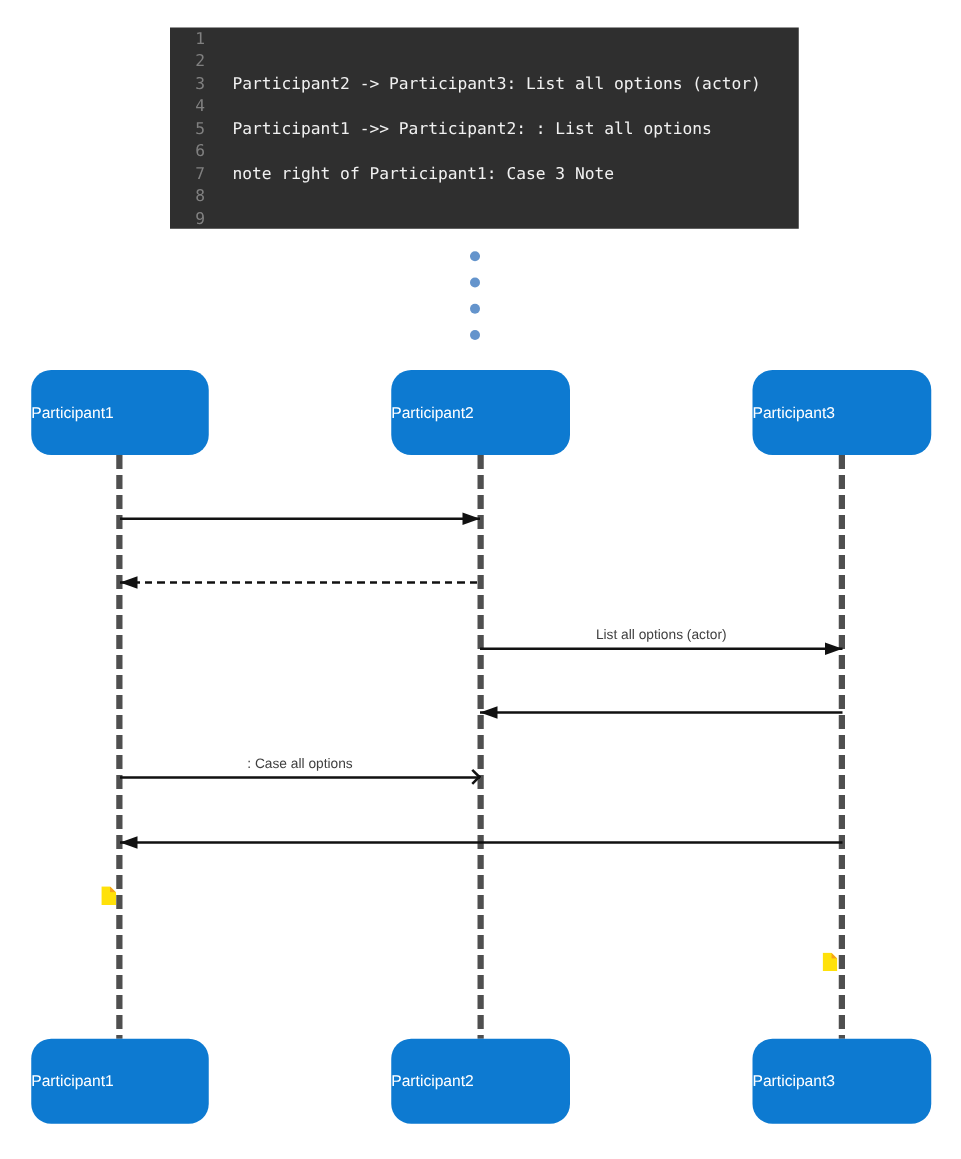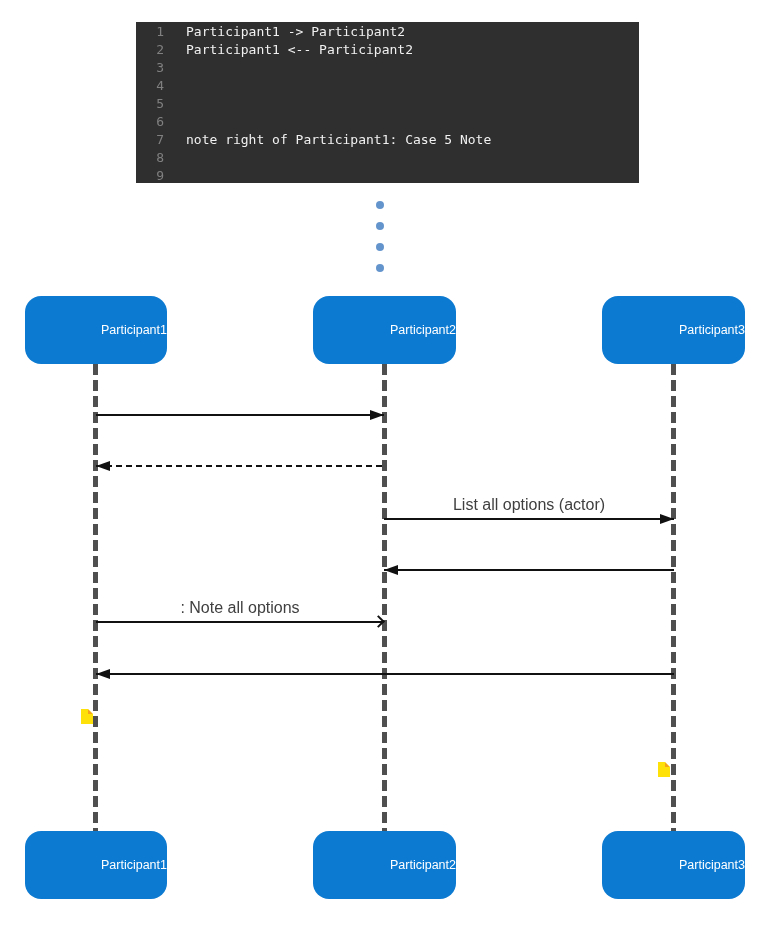--- a/index.html
+++ b/index.html
@@ -13,21 +13,21 @@
   .ed-line{display:flex;height:18px;white-space:pre;}
   .ed-num{width:22px;text-align:right;color:#808080;flex:0 0 auto;padding-left:6px;}
   .ed-code{color:#f1f1f1;padding-left:22px;}
 
   
   .dot{position:absolute;width:8px;height:8px;border-radius:50%;background:#6494cc;left:376px;}
   .dot.d0{top:201px}.dot.d1{top:222px}.dot.d2{top:243px}.dot.d3{top:264px}
 
   
   .pbox{position:absolute;width:142px;height:68px;background:#0d7ad1;border-radius:16px;
-        color:#ffffff;font-size:12.5px;display:flex;align-items:center;justify-content:flex-end;}
+        color:#ffffff;font-size:12.5px;display:flex;align-items:center;justify-content:flex-start;}
   .p1t{left:25px;top:296px}.p2t{left:313px;top:296px;width:143px}.p3t{left:602px;top:296px;width:143px}
   .p1b{left:25px;top:831px}.p2b{left:313px;top:831px;width:143px}.p3b{left:602px;top:831px;width:143px}
 
   
   .lifeline{position:absolute;top:364px;height:467px;width:5px;
             background:repeating-linear-gradient(180deg,#4f4f4f 0 11px,transparent 11px 16px);}
   .l1{left:93px}.l2{left:382px}.l3{left:671px}
 
   
   .arrow{position:absolute;height:2px;background:#111111;}
@@ -38,43 +38,43 @@
   .a4{left:384px;top:569px;width:290px}
   .a5{left:96px;top:621px;width:288px}
   .a6{left:96px;top:673px;width:578px}
   .head-r{position:absolute;right:0;top:-4px;width:0;height:0;
           border-top:5px solid transparent;border-bottom:5px solid transparent;border-left:14px solid #111111;}
   .head-l{position:absolute;left:0;top:-4px;width:0;height:0;
           border-top:5px solid transparent;border-bottom:5px solid transparent;border-right:14px solid #111111;}
   .head-open{position:absolute;right:1px;top:-4px;width:9px;height:9px;
              border-top:2px solid #111111;border-right:2px solid #111111;transform:rotate(45deg);box-sizing:border-box;}
   .msg-label{position:absolute;left:0;right:0;bottom:6px;text-align:center;
-             font-size:16px;color:#3f3f3f;white-space:nowrap;}
+             font-size:11px;color:#3f3f3f;white-space:nowrap;}
 
   
   .note{position:absolute;width:12px;height:15px;background:#ffe10a;
         clip-path:polygon(0 0,7px 0,12px 5px,12px 15px,0 15px);}
   .note .fold{position:absolute;right:0;top:0;width:5px;height:5px;background:#f5a31d;
               clip-path:polygon(0 0,100% 100%,0 100%);}
   .n1{left:81px;top:709px}
   .n2{left:658px;top:762px}
 </style>
 </head>
 <body>
 
 <div id="stage">
 
   <div class="editor">
-    <div class="ed-line"><span class="ed-num">1</span><span class="ed-code">Participant1 -&gt; Participant2</span></div>
-    <div class="ed-line"><span class="ed-num">2</span><span class="ed-code">Participant1 &lt;-- Participant2</span></div>
-    <div class="ed-line"><span class="ed-num">3</span></div>
+    <div class="ed-line"><span class="ed-num">1</span></div>
+    <div class="ed-line"><span class="ed-num">2</span></div>
+    <div class="ed-line"><span class="ed-num">3</span><span class="ed-code">Participant2 -&gt; Participant3: List all options (actor)</span></div>
     <div class="ed-line"><span class="ed-num">4</span></div>
-    <div class="ed-line"><span class="ed-num">5</span></div>
+    <div class="ed-line"><span class="ed-num">5</span><span class="ed-code">Participant1 -&gt;&gt; Participant2: : List all options</span></div>
     <div class="ed-line"><span class="ed-num">6</span></div>
-    <div class="ed-line"><span class="ed-num">7</span><span class="ed-code">note right of Participant1: Case 5 Note</span></div>
+    <div class="ed-line"><span class="ed-num">7</span><span class="ed-code">note right of Participant1: Case 3 Note</span></div>
     <div class="ed-line"><span class="ed-num">8</span></div>
     <div class="ed-line"><span class="ed-num">9</span><span class="ed-code"></span></div>
   </div>
 
   <div class="dot d0"></div>
   <div class="dot d1"></div>
   <div class="dot d2"></div>
   <div class="dot d3"></div>
 
   <div class="lifeline l1"></div>
@@ -98,21 +98,21 @@
     <div class="head-l"></div>
   </div>
   <div class="arrow a3">
     <div class="msg-label">List all options (actor)</div>
     <div class="head-r"></div>
   </div>
   <div class="arrow a4">
     <div class="head-l"></div>
   </div>
   <div class="arrow a5">
-    <div class="msg-label">: Note all options</div>
+    <div class="msg-label">: Case all options</div>
     <div class="head-open"></div>
   </div>
   <div class="arrow a6">
     <div class="head-l"></div>
   </div>
 
   <div class="note n1">
       <div class="fold"></div>
     </div>
   <div class="note n2">

